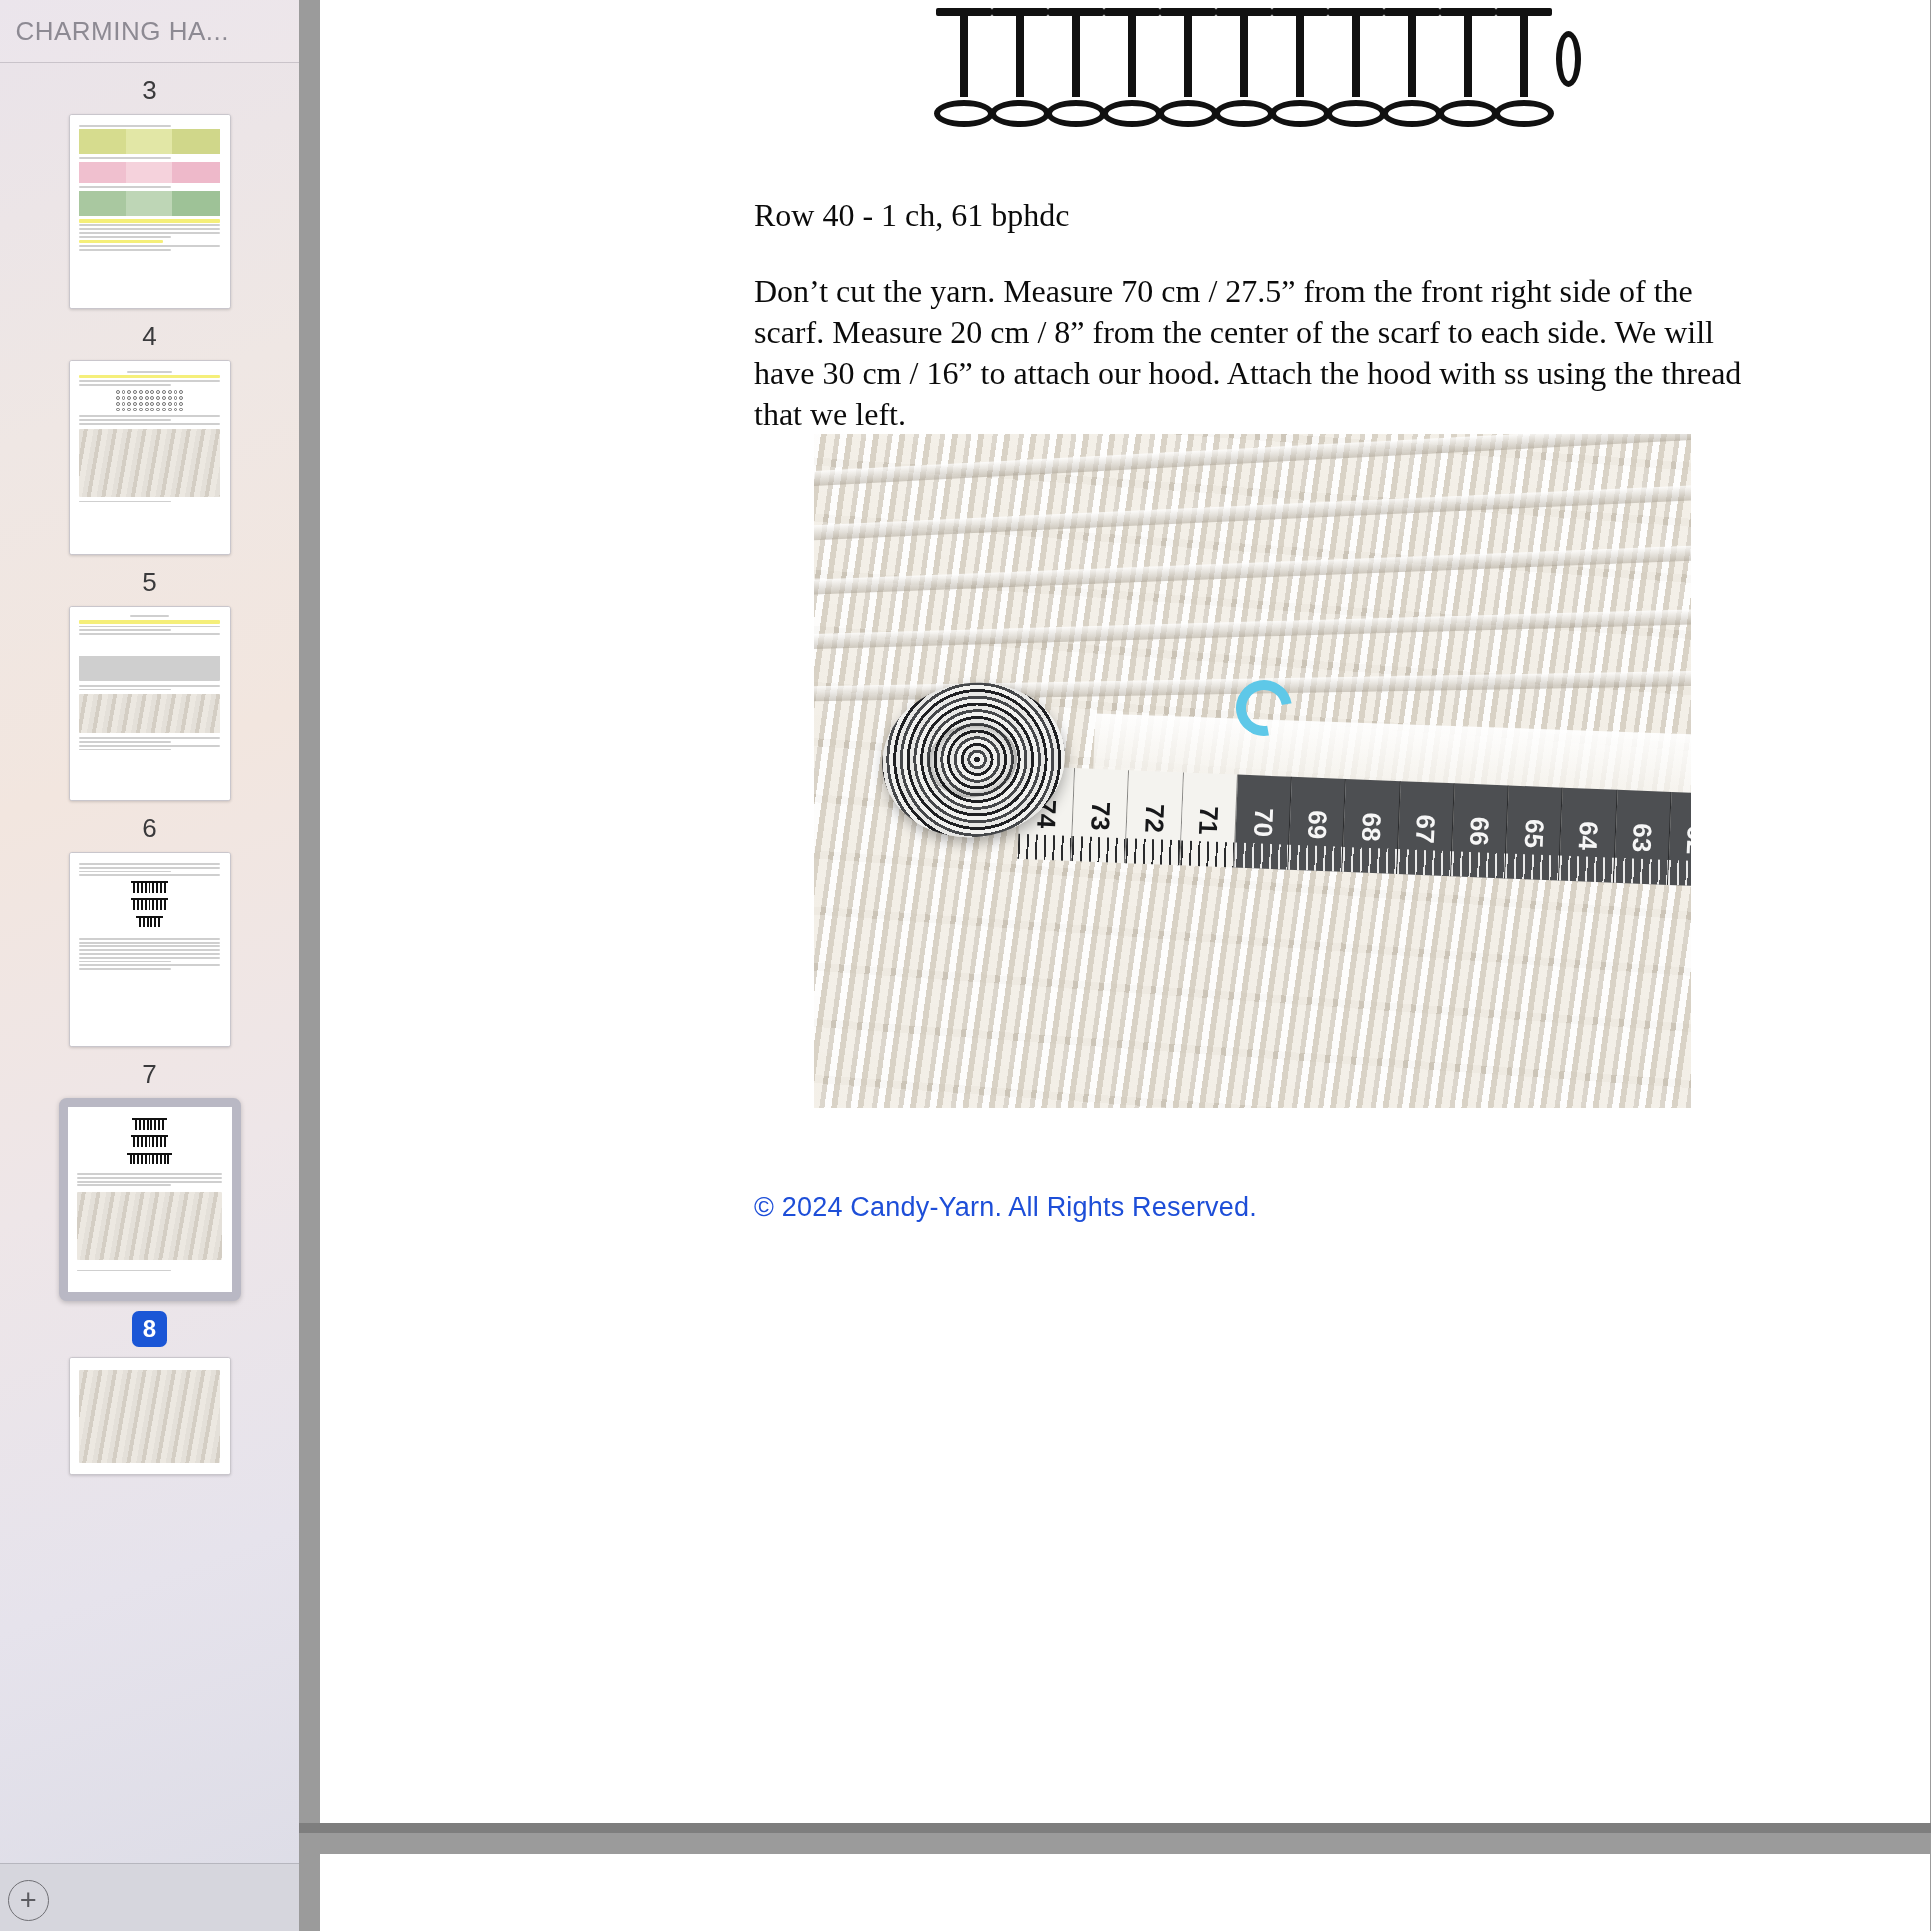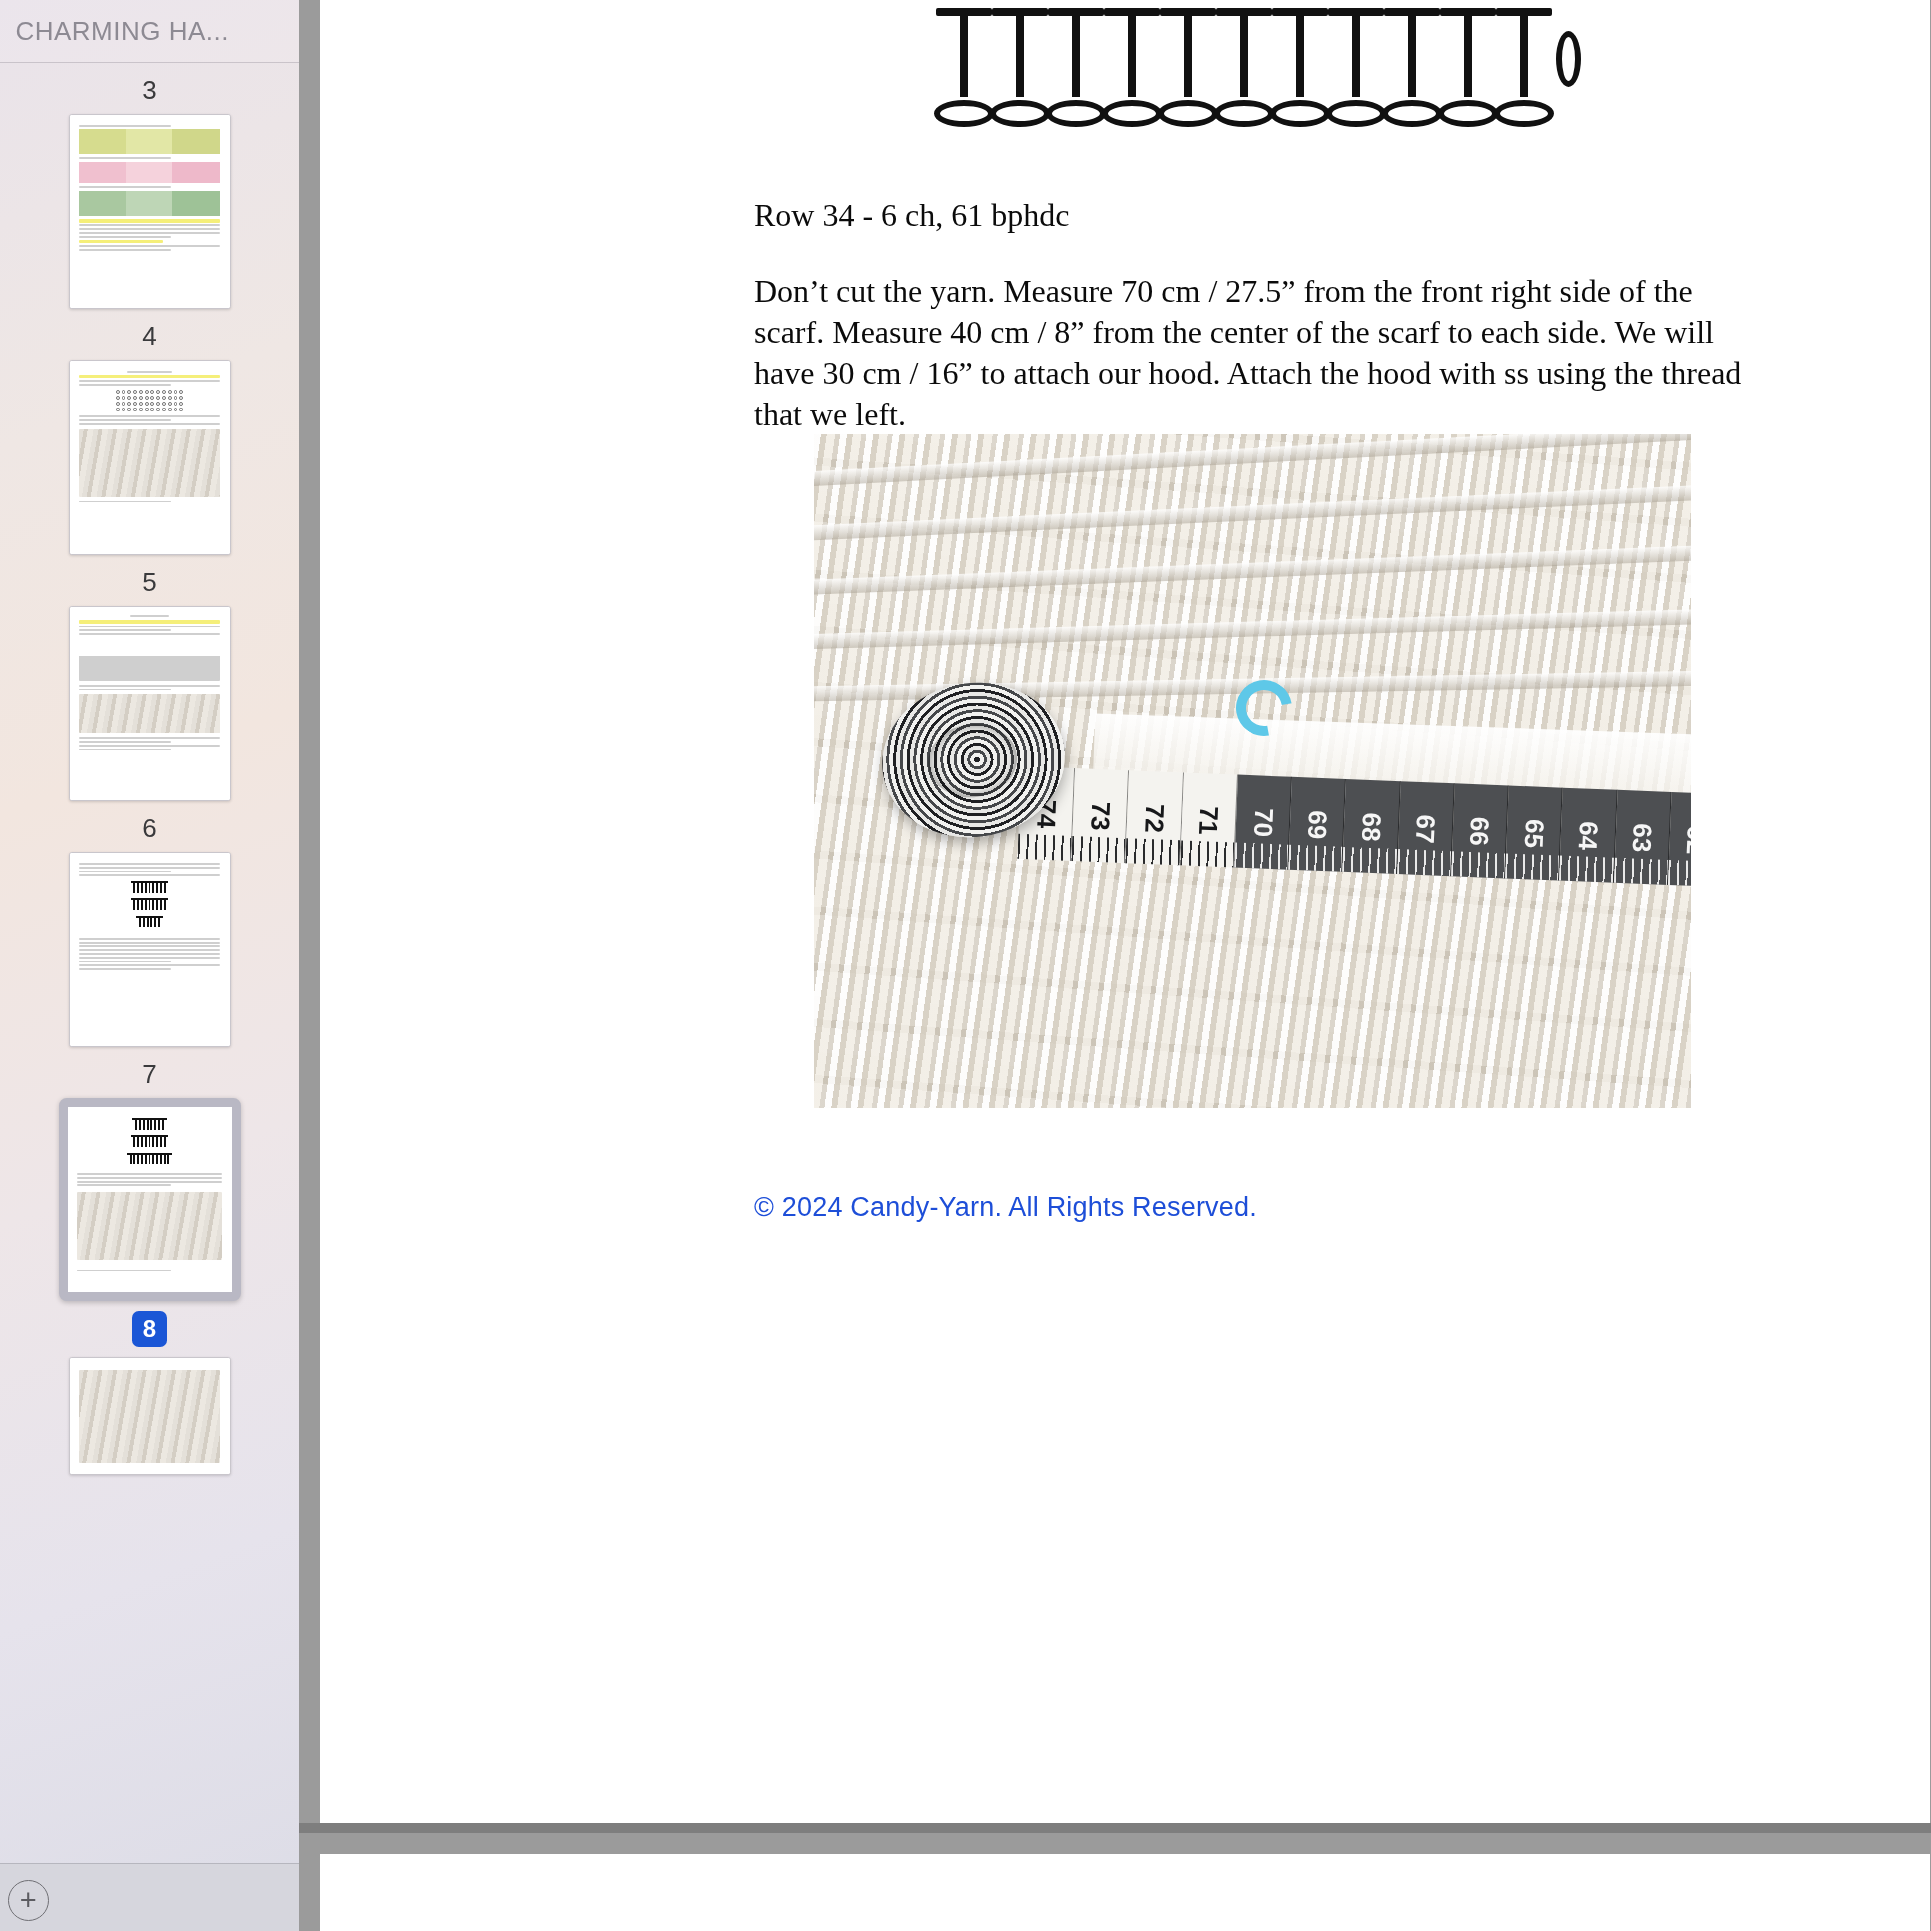--- a/index.html
+++ b/index.html
@@ -585,22 +585,22 @@
             <div class="ch-oval"></div>
           </div>
         <div class="hdc-col" style="left:560px;">
             <div class="hdc-bar"></div>
             <div class="hdc-stem"></div>
             <div class="ch-oval"></div>
           </div>
         <div class="lone-oval" style="left:628px;"></div>
       </div>
 
-      <p id="row-line" class="doc-text">Row 34 - 6 ch, 61 bphdc</p>
-      <p id="instructions" class="doc-text">Don’t cut the yarn. Measure 70 cm / 27.5” from the front right side of the scarf. Measure 40 cm / 8” from the center of the scarf to each side. We will have 30 cm / 16” to attach our hood. Attach the hood with ss using the thread that we left.</p>
+      <p id="row-line" class="doc-text">Row 40 - 1 ch, 61 bphdc</p>
+      <p id="instructions" class="doc-text">Don’t cut the yarn. Measure 70 cm / 27.5” from the front right side of the scarf. Measure 20 cm / 8” from the center of the scarf to each side. We will have 30 cm / 16” to attach our hood. Attach the hood with ss using the thread that we left.</p>
 
       <figure id="photo">
         <div class="knit-bg"></div>
         <div class="knit-ridge" style="top:39px;  transform:rotate(-3deg);"></div>
         <div class="knit-ridge" style="top:93px;  transform:rotate(-2.6deg);"></div>
         <div class="knit-ridge" style="top:147px; transform:rotate(-2.2deg);"></div>
         <div class="knit-ridge" style="top:201px; transform:rotate(-1.6deg);"></div>
         <div class="knit-ridge" style="top:253px; transform:rotate(-1deg);"></div>
         <div id="white-gap"></div>
         <div id="stitch-marker"></div>

